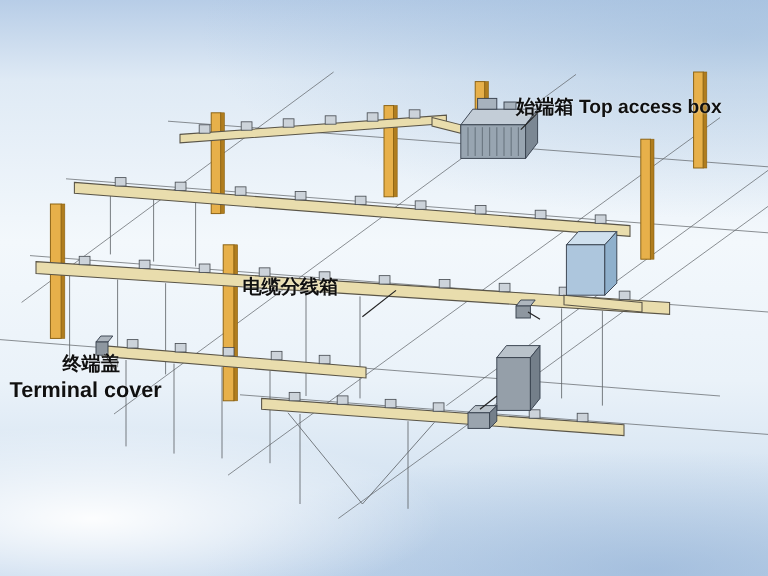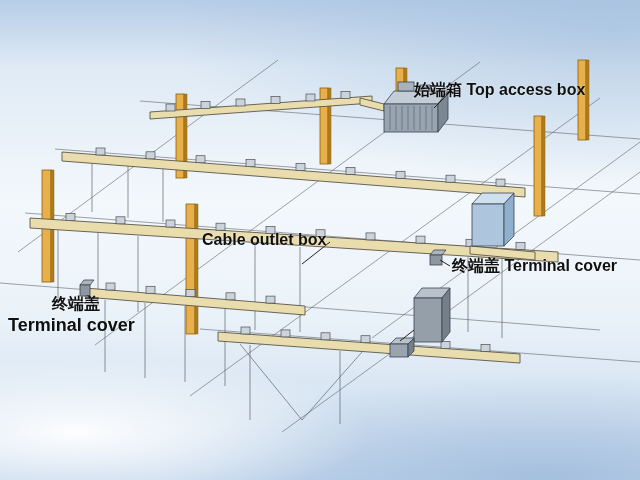--- a/index.html
+++ b/index.html
@@ -216,33 +216,29 @@
 
     <g>
       <path class="leader" d="M434,108 L448,94"></path>
       <path class="leader" d="M302,264 L330,242"></path>
       <path class="leader" d="M450,266 L440,260"></path>
       <path class="leader" d="M96,308 L87,295"></path>
       <path class="leader" d="M400,341 L414,330"></path>
     </g>
   </svg>
 
-  <div class="label" style="left:414px;top:80px">
+  <div class="label" style="left:430px;top:80px">
     <span>始端箱</span>
     <span>Top access box</span>
   </div>
 
   <div class="label" style="left:202px;top:230px">
-    <span class="line">Cable outlet box</span>
+    <span class="line">电缆分线箱</span>
   </div>
 
-  <div class="label" style="left:452px;top:256px">
-    <span>终端盖</span>
-    <span>Terminal cover</span>
-  </div>
 
 
   <div class="label" style="left:8px;top:294px">
     <span class="line indent">终端盖</span>
     <span class="line big">Terminal cover</span>
   </div>
 
 </div>
 
 </body></html>

